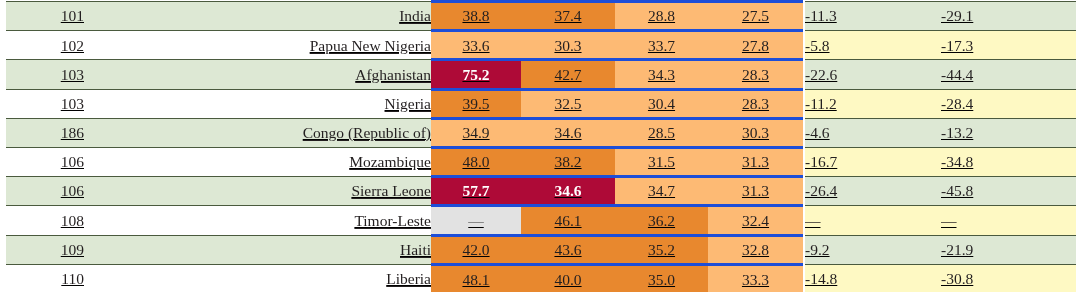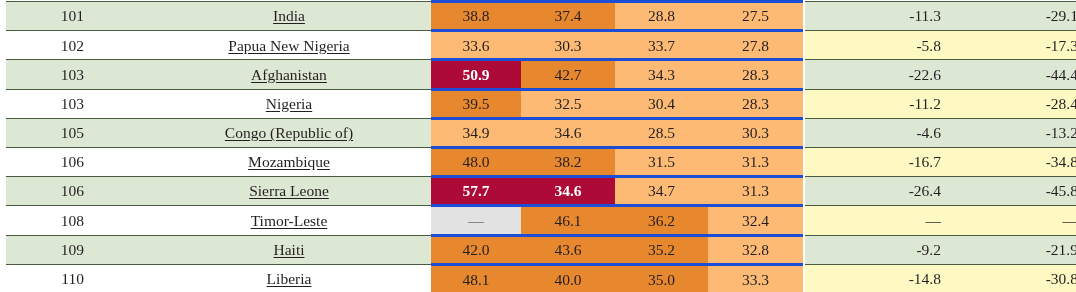--- a/index.html
+++ b/index.html
@@ -12,20 +12,21 @@
     width: 1076px;
     height: 292px;
     overflow: hidden;
     font-family: "Liberation Serif", "DejaVu Serif", serif;
   }
 
   #table-wrap {
     width: 1072px;
     height: 292px;
     position: relative;
+    text-decoration: underline;
   }
 
   table#ranking-table {
     border-collapse: collapse;
     width: 1076px;
     table-layout: fixed;
   }
 
   table#ranking-table tr {
     height: 29.2px;
@@ -41,21 +42,21 @@
     border-bottom: 1px solid #4a5a3e;
     vertical-align: middle;
     line-height: 1;
     white-space: nowrap;
     overflow: hidden;
   }
 
   
   td.pad-left    { width: 6px;   background: #ffffff; border-top-color:#ffffff; border-bottom-color:#ffffff;}
   td.rank        { width: 84px;  text-align: right; padding-right: 6px; }
-  td.country     { width: 341px; text-align: center;  padding-left: 57px; }
+  td.country     { width: 341px; text-align: right;  padding-left: 57px; }
 
   tr.shade td.rank,
   tr.shade td.country { background: #dde8d4; }
   tr.plain td.rank,
   tr.plain td.country { background: #ffffff; }
 
   td.country a {
     color: #231f20;
     text-decoration: underline;
     text-underline-offset: 1.5px;
@@ -75,21 +76,21 @@
   td.heat.c4 { width: 95px; }
 
   td.heat.orange  { background: #e8882e; color:#231f20; }
   td.heat.yellow  { background: #fdba74; color:#231f20; }
   td.heat.crimson { background: #ae0a37; color:#ffffff; font-weight: bold; }
   td.heat.nodata  { background: #e2e2e2; color:#6a6a6a; }
 
   
   td.change {
     width: 130px;
-    text-align: right;
+    text-align: left;
   }
   tr.shade td.change { background: #dde8d4; }
   tr.plain td.change { background: #fef9c3; }
   td.change.c5 { width: 136px; }
   td.change.c6 { width: 137px; }
 
   
   td.gap { width: 2px; background:#ffffff; border-top:1px solid #ffffff; border-bottom:1px solid #ffffff;}
 </style>
 </head>
@@ -119,21 +120,21 @@
           <td class="heat c3 yellow">33.7</td>
           <td class="heat c4 yellow">27.8</td>
           <td class="gap"></td>
           <td class="change c5">-5.8</td>
           <td class="change c6">-17.3</td>
         </tr>
         <tr class="shade">
           <td class="pad-left"></td>
           <td class="rank">103</td>
           <td class="country"><a href="#">Afghanistan</a></td>
-          <td class="heat c1 crimson">50.9</td>
+          <td class="heat c1 crimson">75.2</td>
           <td class="heat c2 orange">42.7</td>
           <td class="heat c3 yellow">34.3</td>
           <td class="heat c4 yellow">28.3</td>
           <td class="gap"></td>
           <td class="change c5">-22.6</td>
           <td class="change c6">-44.4</td>
         </tr>
         <tr class="plain">
           <td class="pad-left"></td>
           <td class="rank">103</td>
@@ -141,21 +142,21 @@
           <td class="heat c1 orange">39.5</td>
           <td class="heat c2 yellow">32.5</td>
           <td class="heat c3 yellow">30.4</td>
           <td class="heat c4 yellow">28.3</td>
           <td class="gap"></td>
           <td class="change c5">-11.2</td>
           <td class="change c6">-28.4</td>
         </tr>
         <tr class="shade">
           <td class="pad-left"></td>
-          <td class="rank">105</td>
+          <td class="rank">186</td>
           <td class="country"><a href="#">Congo (Republic of)</a></td>
           <td class="heat c1 yellow">34.9</td>
           <td class="heat c2 yellow">34.6</td>
           <td class="heat c3 yellow">28.5</td>
           <td class="heat c4 yellow">30.3</td>
           <td class="gap"></td>
           <td class="change c5">-4.6</td>
           <td class="change c6">-13.2</td>
         </tr>
         <tr class="plain">

